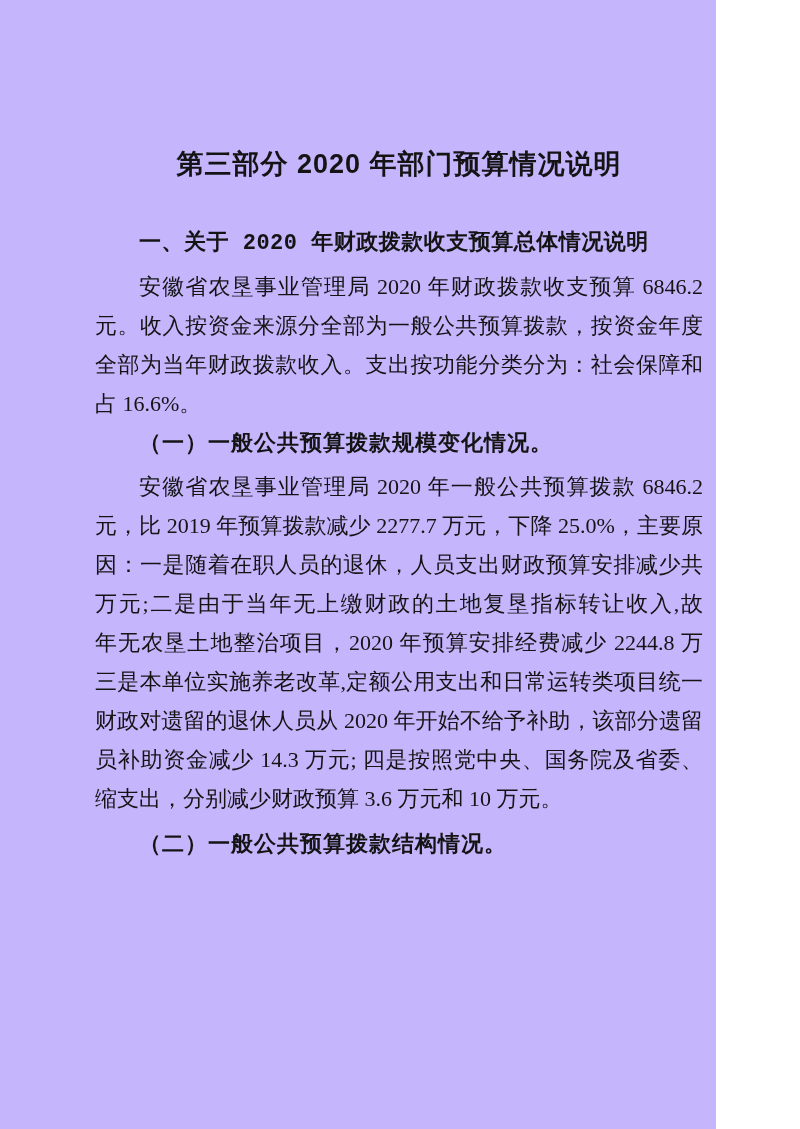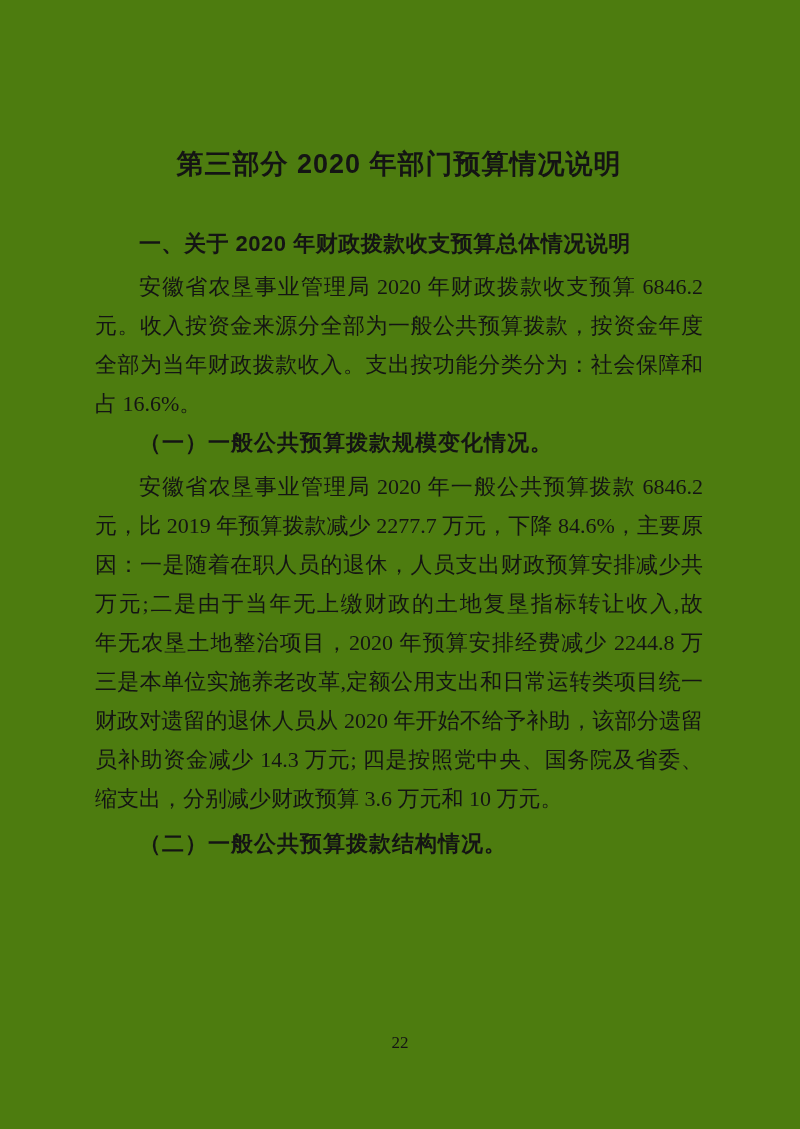--- a/index.html
+++ b/index.html
@@ -2,23 +2,23 @@
 <html><head>
 <meta charset="utf-8">
 <style>
   html, body {
     margin: 0;
     padding: 0;
     background: #ffffff;
   }
   .page {
     position: relative;
-    width: 800px;
+    width: 716px;
     height: 1129px;
-    background: #4d7c0f;
+    background: #c4b5fd;
     color: #141414;
     overflow: hidden;
   }
   .content {
     position: absolute;
     top: 146px;
     left: 95px;
     width: 608px;
   }
   .doc-title {
@@ -27,21 +27,21 @@
     font-weight: bold;
     font-size: 27px;
     line-height: 36px;
     letter-spacing: 1px;
     text-align: center;
     white-space: nowrap;
   }
   .sec-heading {
     margin: 42px 0 0 0;
     padding-left: 44px;
-    font-family: Liberation Sans, sans-serif;
+    font-family: Liberation Mono, monospace;
     font-weight: bold;
     font-size: 22px;
     line-height: 39px;
     letter-spacing: 0.5px;
     height: 39px;
     overflow: hidden;
   }
   .sec-heading.second {
     margin-top: 6px;
   }
@@ -102,28 +102,27 @@
       <div class="line">元。收入按资金来源分全部为一般公共预算拨款，按资金年度分</div>
       <div class="line">全部为当年财政拨款收入。支出按功能分类分为：社会保障和就</div>
       <div class="line last">占 16.6%。</div>
     </div>
 
 
     <h3 class="sub-heading">（一）一般公共预算拨款规模变化情况。</h3>
 
     <div class="para p2">
       <div class="line first">安徽省农垦事业管理局 2020 年一般公共预算拨款 6846.2 万</div>
-      <div class="line">元，比 2019 年预算拨款减少 2277.7 万元，下降 84.6%，主要原</div>
+      <div class="line">元，比 2019 年预算拨款减少 2277.7 万元，下降 25.0%，主要原</div>
       <div class="line">因：一是随着在职人员的退休，人员支出财政预算安排减少共 5</div>
       <div class="line">万元;二是由于当年无上缴财政的土地复垦指标转让收入,故 2020</div>
       <div class="line">年无农垦土地整治项目，2020 年预算安排经费减少 2244.8 万元;</div>
       <div class="line">三是本单位实施养老改革,定额公用支出和日常运转类项目统一压,</div>
       <div class="line">财政对遗留的退休人员从 2020 年开始不给予补助，该部分遗留人</div>
       <div class="line">员补助资金减少 14.3 万元; 四是按照党中央、国务院及省委、省</div>
       <div class="line last">缩支出，分别减少财政预算 3.6 万元和 10 万元。</div>
     </div>
 
     <h3 class="sub-heading second">（二）一般公共预算拨款结构情况。</h3>
 
   </div>
 
-  <div class="page-number">22</div>
 </div>
 
 </body></html>

